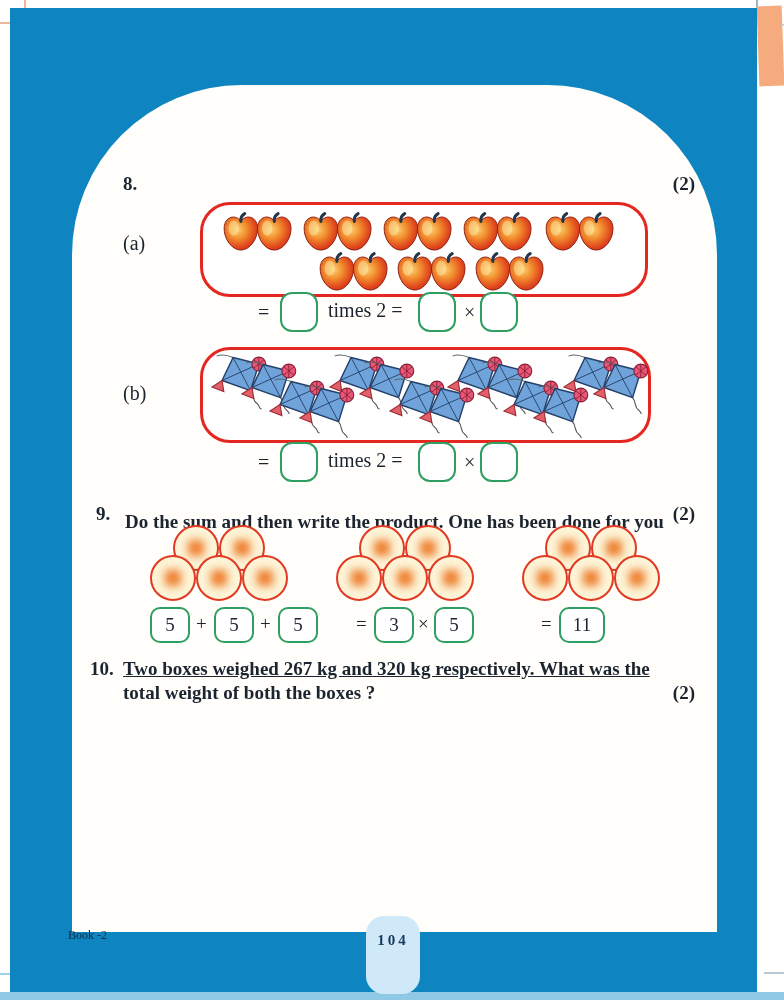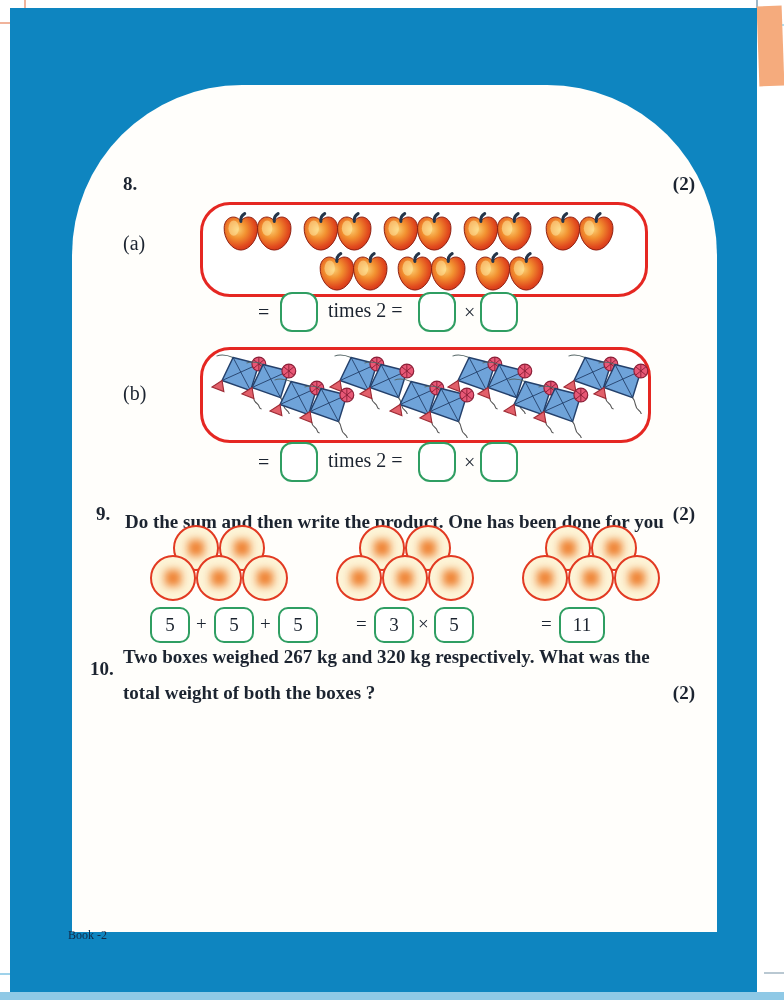--- a/index.html
+++ b/index.html
@@ -233,25 +233,28 @@
       <div class="eqtxt" style="left:188px;top:528px;font-size:19px;">+</div>
       <div class="gbox small" style="left:206px;top:522px;">5</div>
       <div class="eqtxt" style="left:284px;top:528px;font-size:19px;">=</div>
       <div class="gbox small" style="left:302px;top:522px;">3</div>
       <div class="eqtxt" style="left:346px;top:528px;font-size:19px;">×</div>
       <div class="gbox small" style="left:362px;top:522px;">5</div>
       <div class="eqtxt" style="left:469px;top:528px;font-size:19px;">=</div>
       <div class="gbox small wide" style="left:487px;top:522px;">11</div>
 
       <div class="qnum" style="left:18px;top:572px;">10.</div>
-      <div class="qtext" style="left:51px;top:560px;">Two boxes weighed 267 kg and 320 kg respectively. What was the</div>
+      <div class="qtext" style="left:51px;top:572px;text-decoration:underline;">Two boxes weighed 267 kg and 320 kg respectively. What was the</div>
       <div class="qtext" style="left:51px;top:596px;">total weight of both the boxes ?</div>
       <div class="qmarks" style="right:22px;top:596px;">(2)</div>
 
     </div>
 
     <div class="book-label" style="left:58px;top:920px;">Book -2</div>
   </div>
 
   <div class="bottom-strip"></div>
 
+  <div class="page-pill">
+    <span>104</span>
+  </div>
 
 </div>
 
 </body></html>

